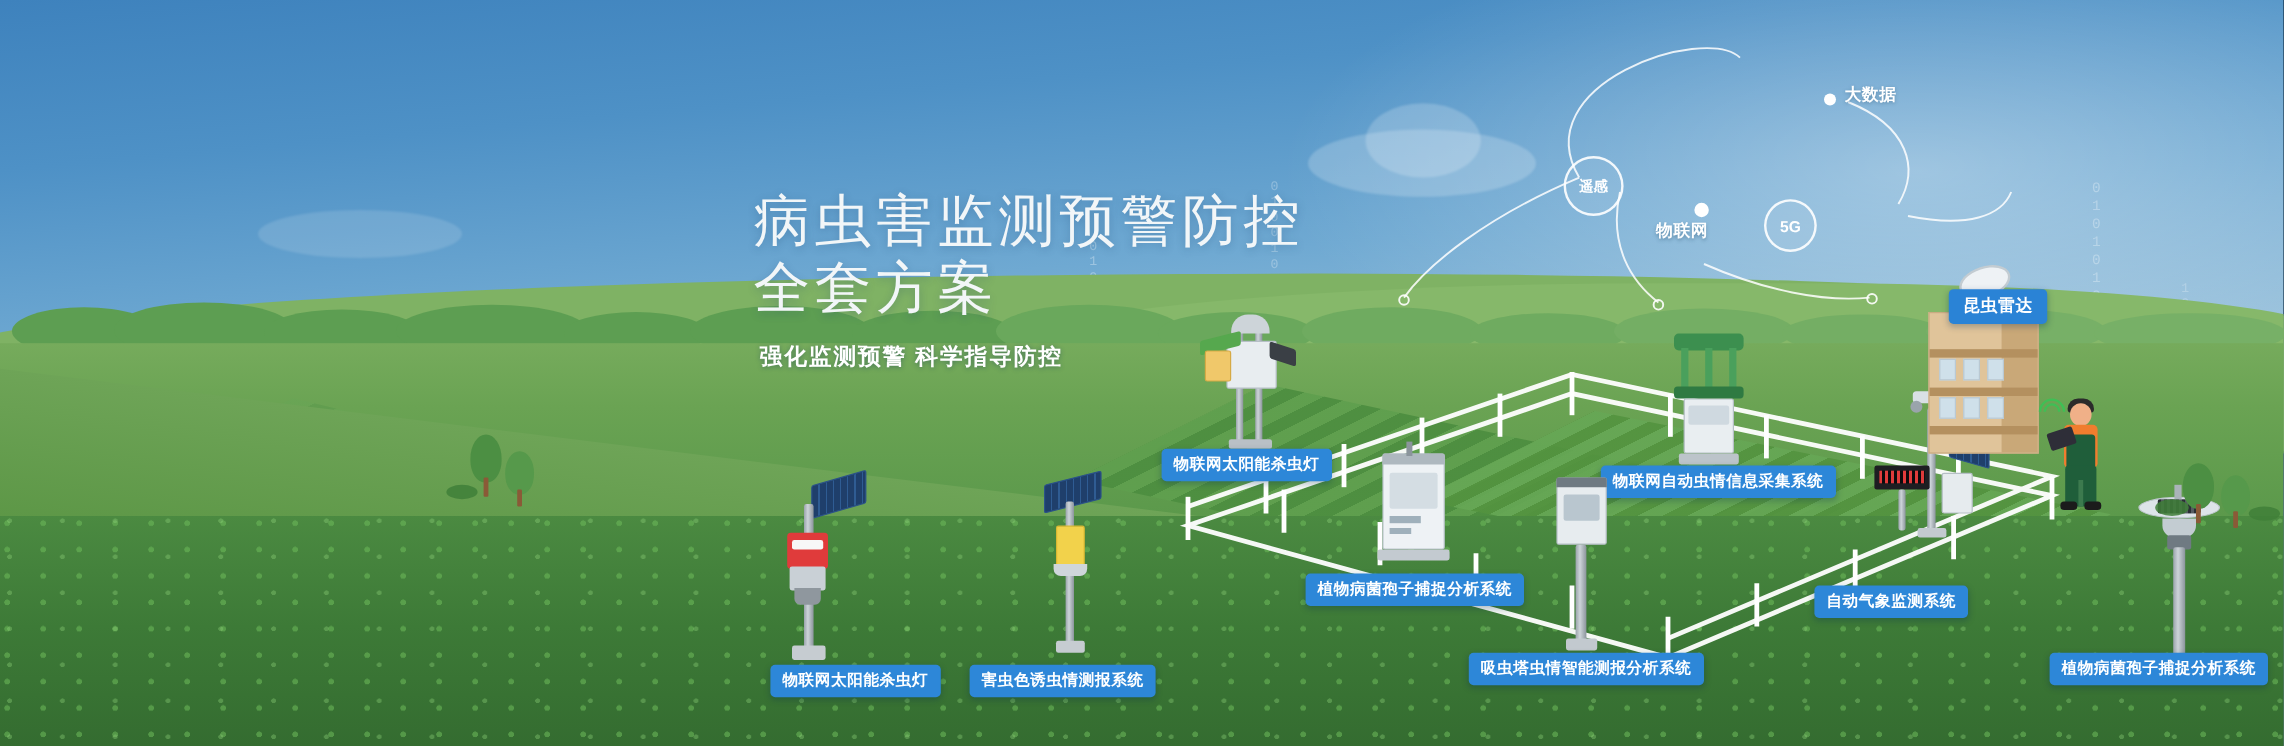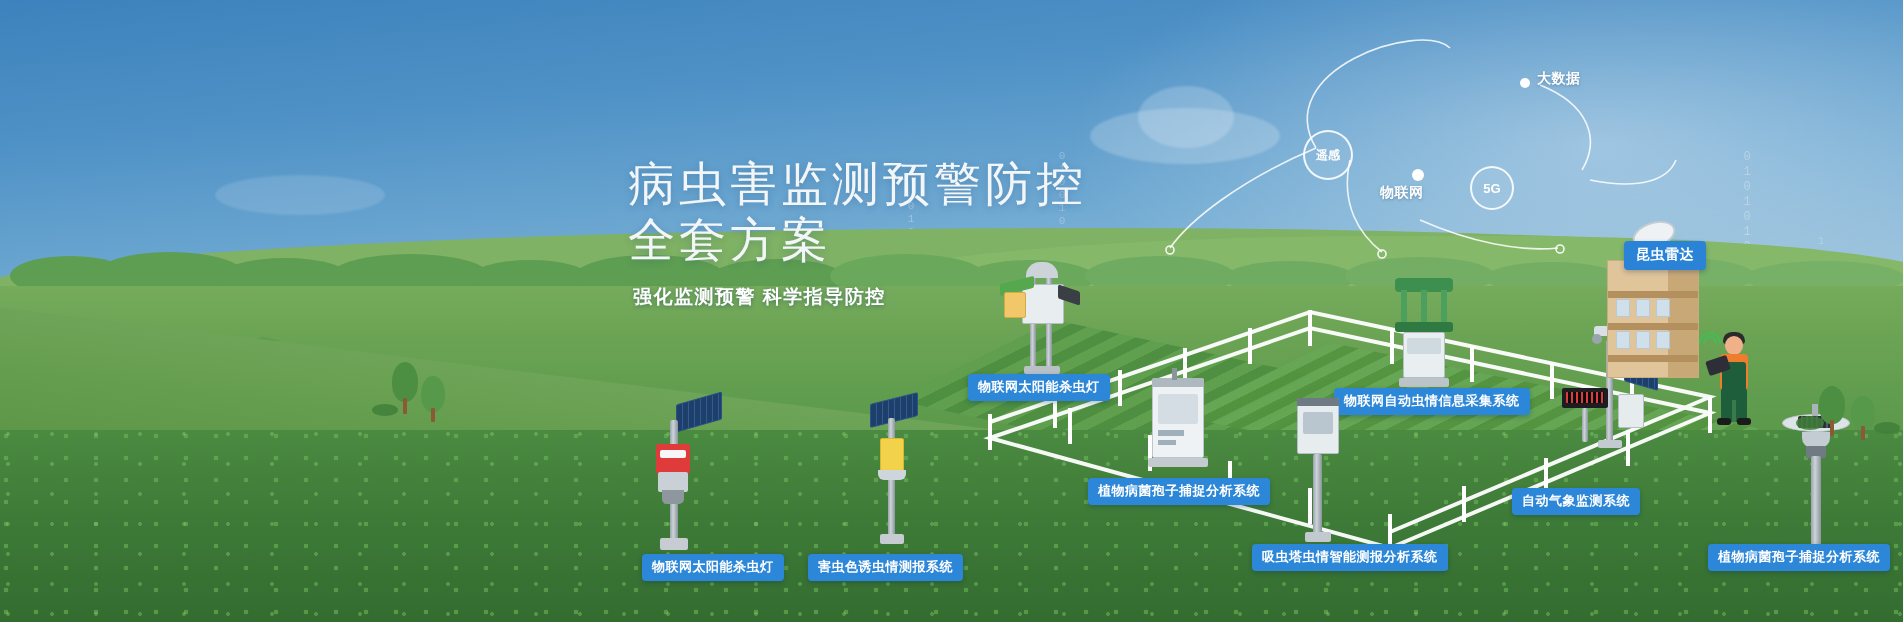--- a/index.html
+++ b/index.html
@@ -339,21 +339,21 @@
   </div>
   <div class="tag" style="left:808px;top:554px;">害虫色诱虫情测报系统</div>
 
   <div class="dev" style="left:1285px;top:398px;width:66px;height:146px;">
     <div class="box" style="left:12px;top:0px;width:42px;height:56px;background:#e7ecef;"></div>
     <div style="position:absolute;left:12px;top:0px;width:42px;height:8px;background:#6f7a82;border-radius:2px 2px 0 0;"></div>
     <div style="position:absolute;left:18px;top:14px;width:30px;height:22px;background:#b9c6cf;border-radius:2px;"></div>
     <div class="pole" style="left:28px;top:56px;width:9px;height:82px;"></div>
     <div class="base" style="left:20px;top:134px;width:26px;height:10px;background:#c2c9cf;"></div>
   </div>
-  <div class="tag" style="left:1252px;top:544px;">吸虫塔虫情智能测报分析系统</div>
+  <div class="tag" style="left:1224px;top:544px;">吸虫塔虫情智能测报分析系统</div>
 
   <div class="dev" style="left:1566px;top:326px;width:90px;height:128px;">
     <div class="pole" style="left:40px;top:14px;width:7px;height:104px;"></div>
     <div style="position:absolute;left:28px;top:0px;width:32px;height:10px;background:#d9e0e5;border-radius:3px;"></div>
     <div style="position:absolute;left:26px;top:8px;width:10px;height:10px;background:#9aa4ab;border-radius:50%;"></div>
     <div style="position:absolute;left:52px;top:10px;width:20px;height:4px;background:#aab3b9;"></div>
     <div class="panel" style="left:58px;top:34px;width:34px;height:26px;transform:skewY(16deg);"></div>
     <div class="box" style="left:52px;top:68px;width:26px;height:34px;background:#e6ebee;"></div>
     <div class="base" style="left:32px;top:114px;width:24px;height:8px;background:#c3cad0;"></div>
     <div style="position:absolute;left:-4px;top:62px;width:46px;height:20px;background:#1e1e22;border-radius:2px;"></div>

